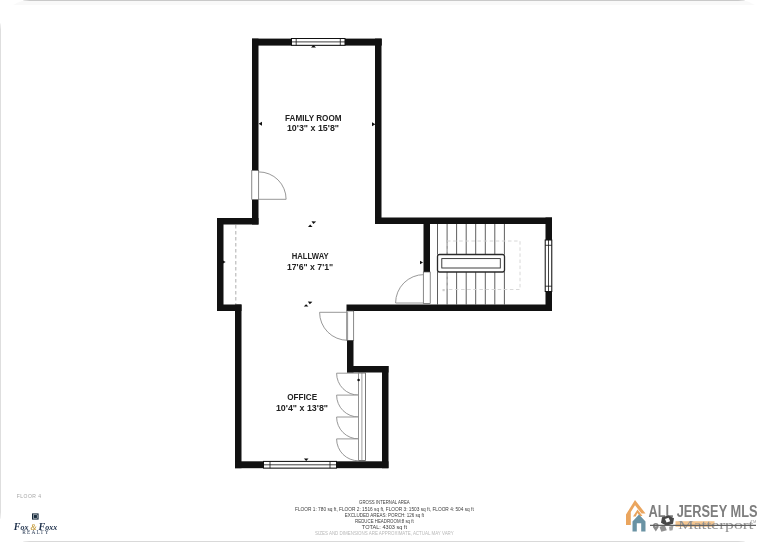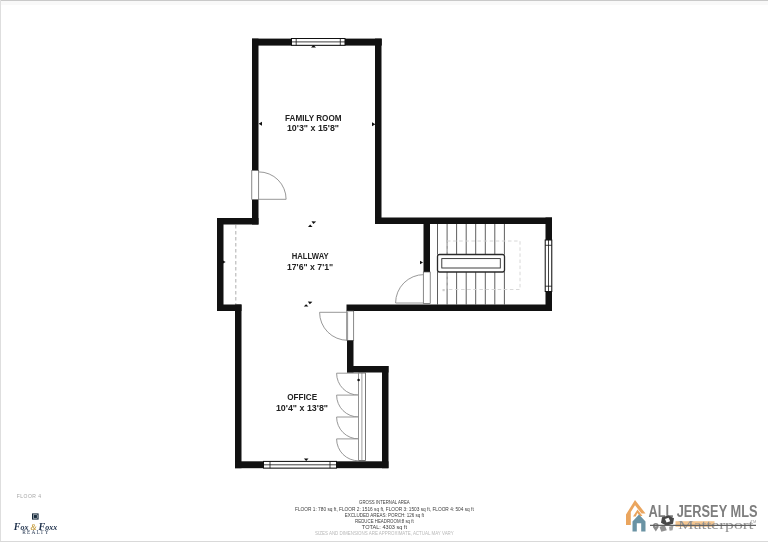--- a/index.html
+++ b/index.html
@@ -1,17 +1,17 @@
 <!DOCTYPE html>
 <html><head>
 <meta charset="utf-8">
 <style>
   html,body{margin:0;padding:0;background:#fff;}
   .page{position:relative;width:768px;height:542px;background:#fff;overflow:hidden;
-        font-family:"Liberation Sans", sans-serif;}
+        font-family:"Liberation Sans", sans-serif;border-radius:30px;}
   svg{display:block;}
 </style>
 </head>
 <body>
 <div class="page">
 <svg width="768" height="542" viewBox="0 0 768 542">
 
 <rect x="0" y="0" width="768" height="542" fill="#ffffff"></rect>
 
 <line x1="0" y1="0.5" x2="768" y2="0.5" stroke="#c9c9c9" stroke-width="1"></line>

